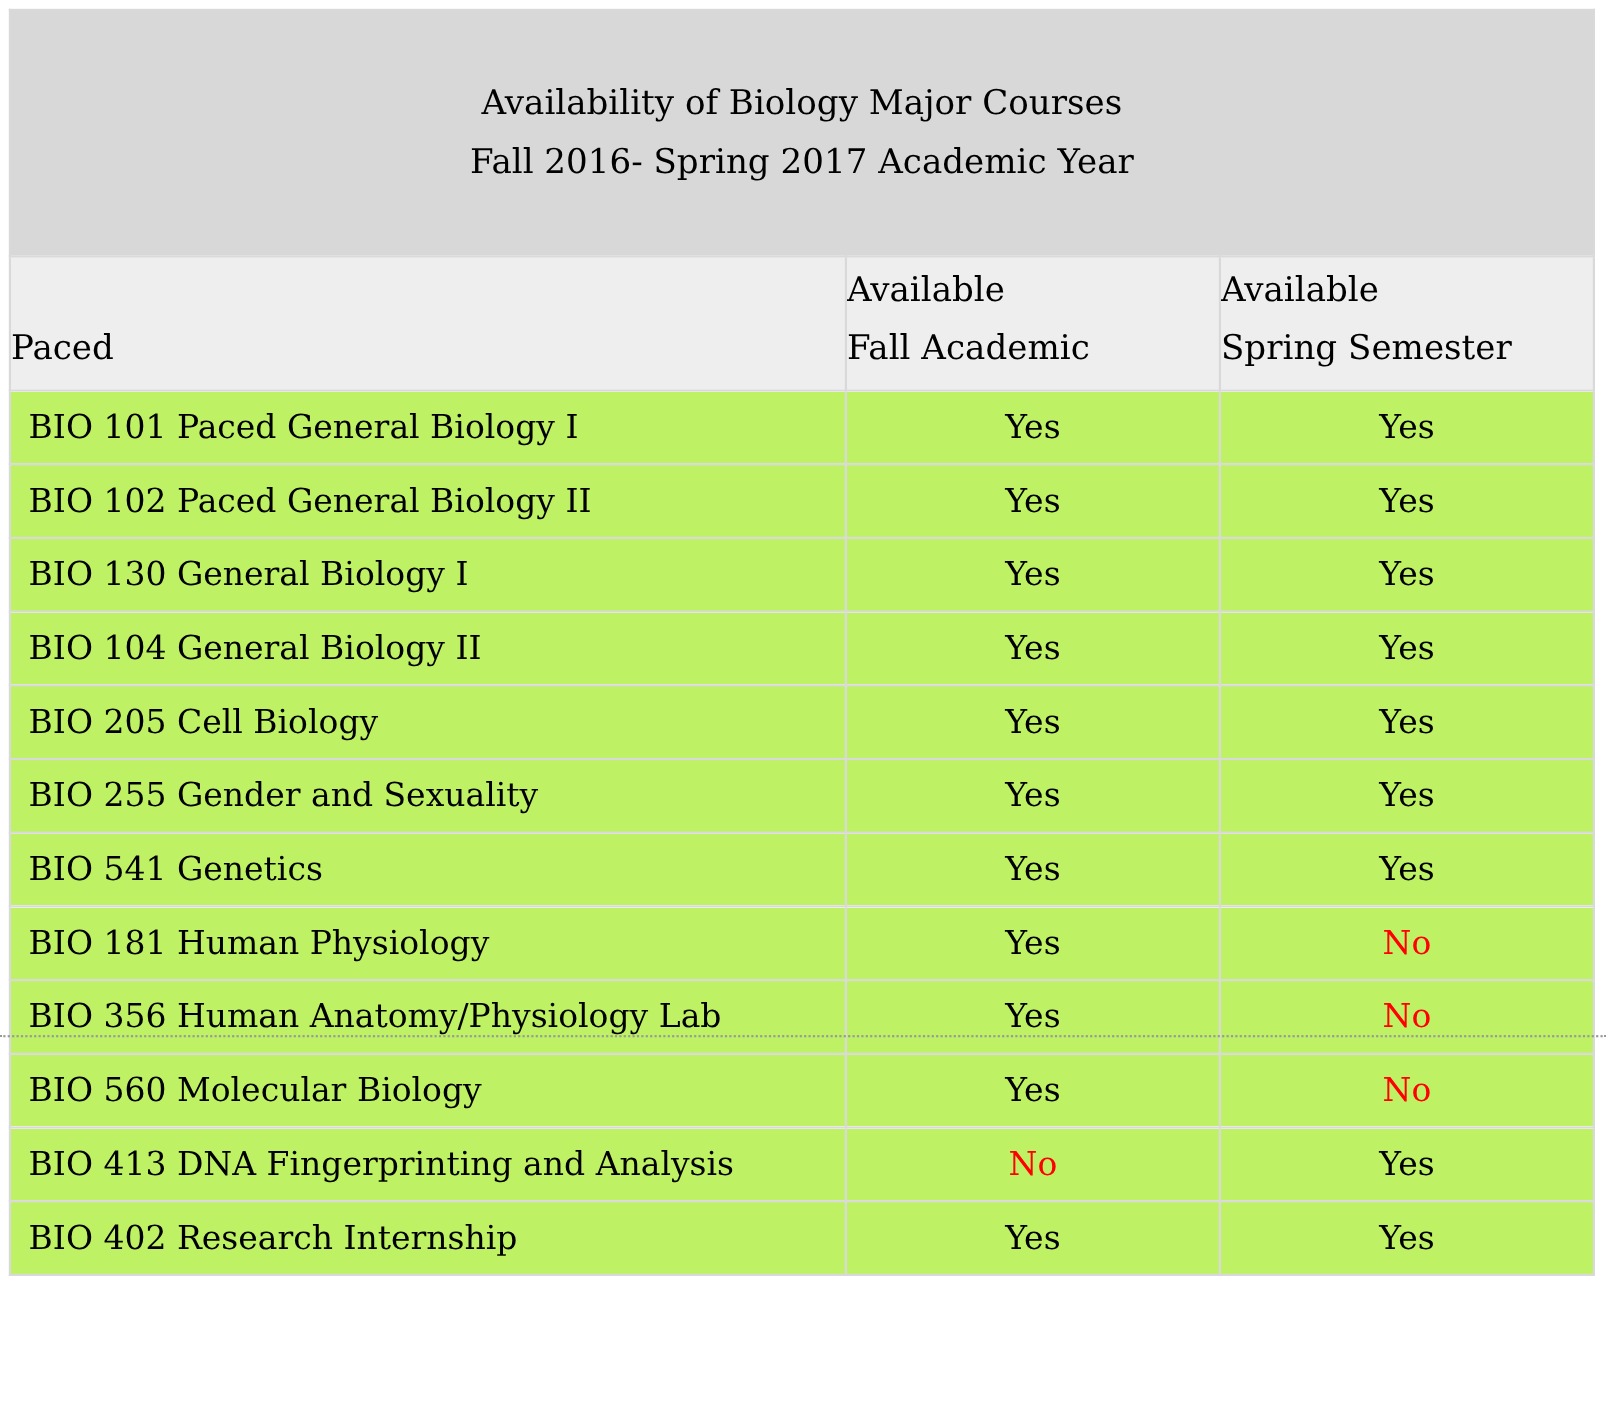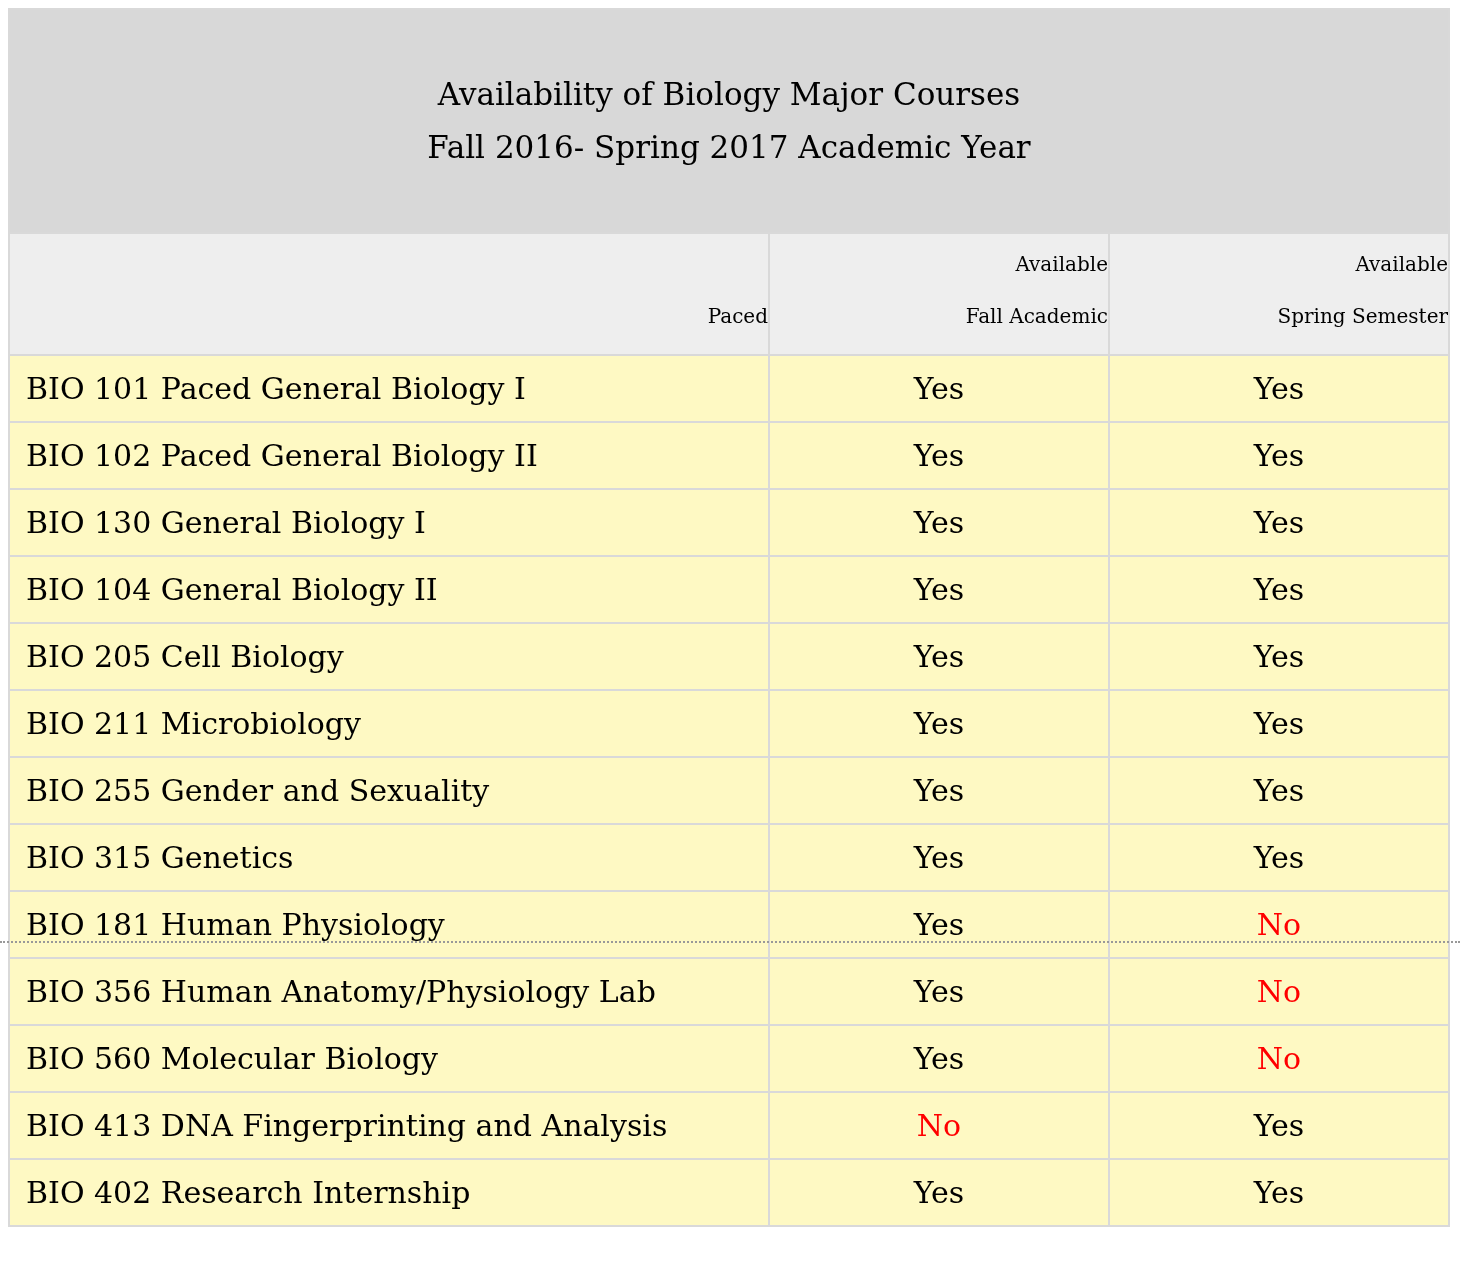--- a/index.html
+++ b/index.html
@@ -38,29 +38,29 @@
     height:220px;
     background:var(--title_band_bg);
     text-align:center;
     vertical-align:middle;
     font-size:31px;
     line-height:53px;
   }
   tr.header-row th{
     height:108px;
     background:var(--header_row_bg);
-    text-align:right;
+    text-align:left;
     vertical-align:bottom;
-    font-size:20px;
+    font-size:31px;
     line-height:52px;
     padding:0 0 12px 0;
   }
   tr.body-row{height:67px;}
   tr.body-row td{
-    background:#fef9c3;
+    background:#bef264;
     font-size:30px;
     vertical-align:middle;
   }
   td.course{
     text-align:left;
     padding-left:16px;
   }
   td.avail{
     text-align:center;
   }
@@ -124,31 +124,26 @@
         <td class="course">BIO 104 General Biology II</td>
         <td class="avail" data-answer="Yes">Yes</td>
         <td class="avail" data-answer="Yes">Yes</td>
       </tr>
       <tr class="body-row">
         <td class="course">BIO 205 Cell Biology</td>
         <td class="avail" data-answer="Yes">Yes</td>
         <td class="avail" data-answer="Yes">Yes</td>
       </tr>
       <tr class="body-row">
-        <td class="course">BIO 211 Microbiology</td>
-        <td class="avail" data-answer="Yes">Yes</td>
-        <td class="avail" data-answer="Yes">Yes</td>
-      </tr>
-      <tr class="body-row">
         <td class="course">BIO 255 Gender and Sexuality</td>
         <td class="avail" data-answer="Yes">Yes</td>
         <td class="avail" data-answer="Yes">Yes</td>
       </tr>
       <tr class="body-row">
-        <td class="course">BIO 315 Genetics</td>
+        <td class="course">BIO 541 Genetics</td>
         <td class="avail" data-answer="Yes">Yes</td>
         <td class="avail" data-answer="Yes">Yes</td>
       </tr>
       <tr class="body-row">
         <td class="course">BIO 181 Human Physiology</td>
         <td class="avail" data-answer="Yes">Yes</td>
         <td class="avail" data-answer="No">No</td>
       </tr>
       <tr class="body-row">
         <td class="course">BIO 356 Human Anatomy/Physiology Lab</td>

